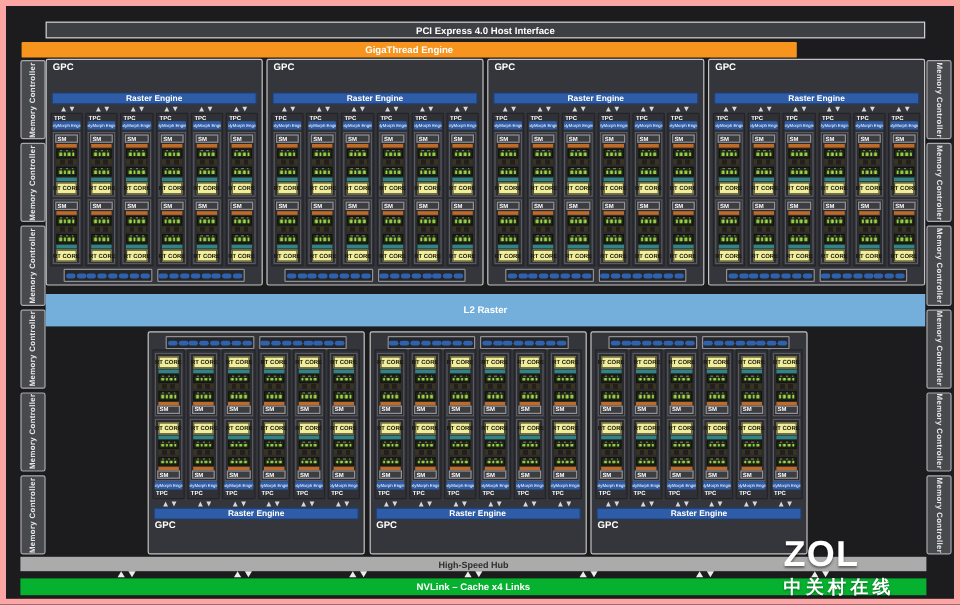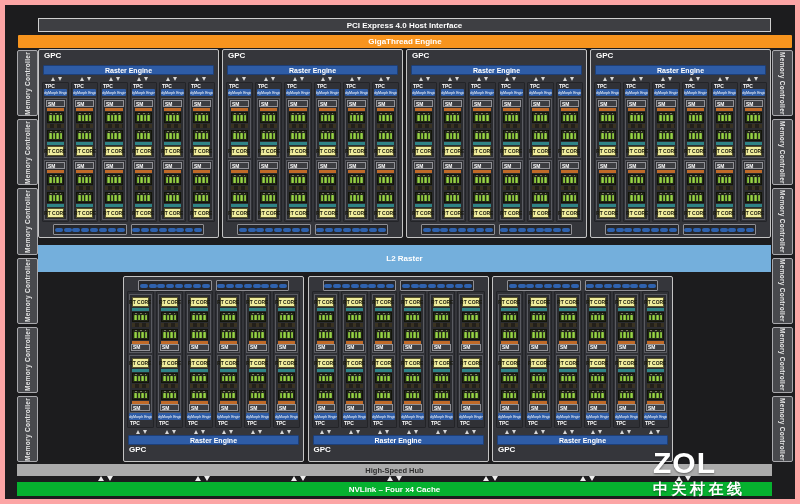--- a/index.html
+++ b/index.html
@@ -6,21 +6,21 @@
   html,body { background:#111; }
   body { font-family:"Liberation Sans","DejaVu Sans",sans-serif; }
 
   #canvas { position:relative; width:800px; height:504px; background:#1c1c1e;
             border:5px solid #fca5a5; overflow:hidden; }
 
   
   #pci { position:absolute; left:33px; top:13px; width:733px; height:14px;
          background:#3e3f43; border:1px solid #cfcfcf; color:#fff;
          font-size:8px; font-weight:bold; display:flex; align-items:center; justify-content:center; }
-  #giga { position:absolute; left:13px; top:30px; width:774px; height:13px;
+  #giga { position:absolute; left:13px; top:30px; width:646px; height:13px;
           background:#f7941e; color:#fff; font-size:8px; font-weight:bold;
           display:flex; align-items:center; justify-content:center; border-radius:1px; }
 
   
   .mc-col { position:absolute; top:45px; width:21px; height:412px;
             display:flex; flex-direction:column; gap:3px; }
   #mc-left { left:12px; } #mc-right { left:767px; }
   .mc-block { flex:1; background:#48494d; border:1px solid #a9a9ad; border-radius:2px;
               display:flex; align-items:center; justify-content:center; }
   .mc-text { font-size:6.5px; font-weight:bold; color:#e9e9e9; white-space:nowrap;
@@ -30,21 +30,21 @@
   
   #top-gpcs { position:absolute; left:33px; top:44px; width:733px; height:189px;
               display:flex; justify-content:space-between; }
   #bottom-gpcs { position:absolute; left:118px; top:271px; width:550px; height:186px;
                  display:flex; justify-content:space-between; }
 
   .gpc { width:181px; height:100%; background:#35363b; border:1px solid #c4c4c4;
          border-radius:2px; padding:1px 3px 2px; display:flex; flex-direction:column; }
   .gpc.flipped { flex-direction:column-reverse; }
 
-  .gpc-label { height:14px; line-height:10px; font-size:8px; font-weight:bold;
+  .gpc-label { height:26px; line-height:10px; font-size:8px; font-weight:bold;
                color:#fff; padding-left:2px; }
   .raster-bar { height:10px; background:#2e5ca6; border:1px solid #1e3f77; border-radius:1px;
                 color:#fff; font-size:7px; font-weight:bold; margin:0 1px;
                 display:flex; align-items:center; justify-content:center; }
   .arrow-row { height:7px; display:flex; }
   .arrow-row .arrow-pair { flex:1; display:flex; align-items:center; justify-content:center; gap:3px; }
 
   .arr { width:0; height:0; }
   .arr.up   { border-left:2px solid transparent; border-right:2px solid transparent; border-bottom:4px solid #d8d8d8; }
   .arr.down { border-left:2px solid transparent; border-right:2px solid transparent; border-top:4px solid #d8d8d8; }
@@ -2833,19 +2833,19 @@
       </div>
       <div class="arrow-pair">
         <div class="arr up"></div>
         <div class="arr down"></div>
       </div>
       <div class="arrow-pair">
         <div class="arr up"></div>
         <div class="arr down"></div>
       </div>
     </div>
-  <div id="nvlink">NVLink – Four x4 Cache</div>
+  <div id="nvlink">NVLink – Cache x4 Links</div>
 
   <div id="wm">
     <div class="logo">ZOL</div>
     <div class="sub">中关村在线</div>
   </div>
 </div>
 
 </body></html>

